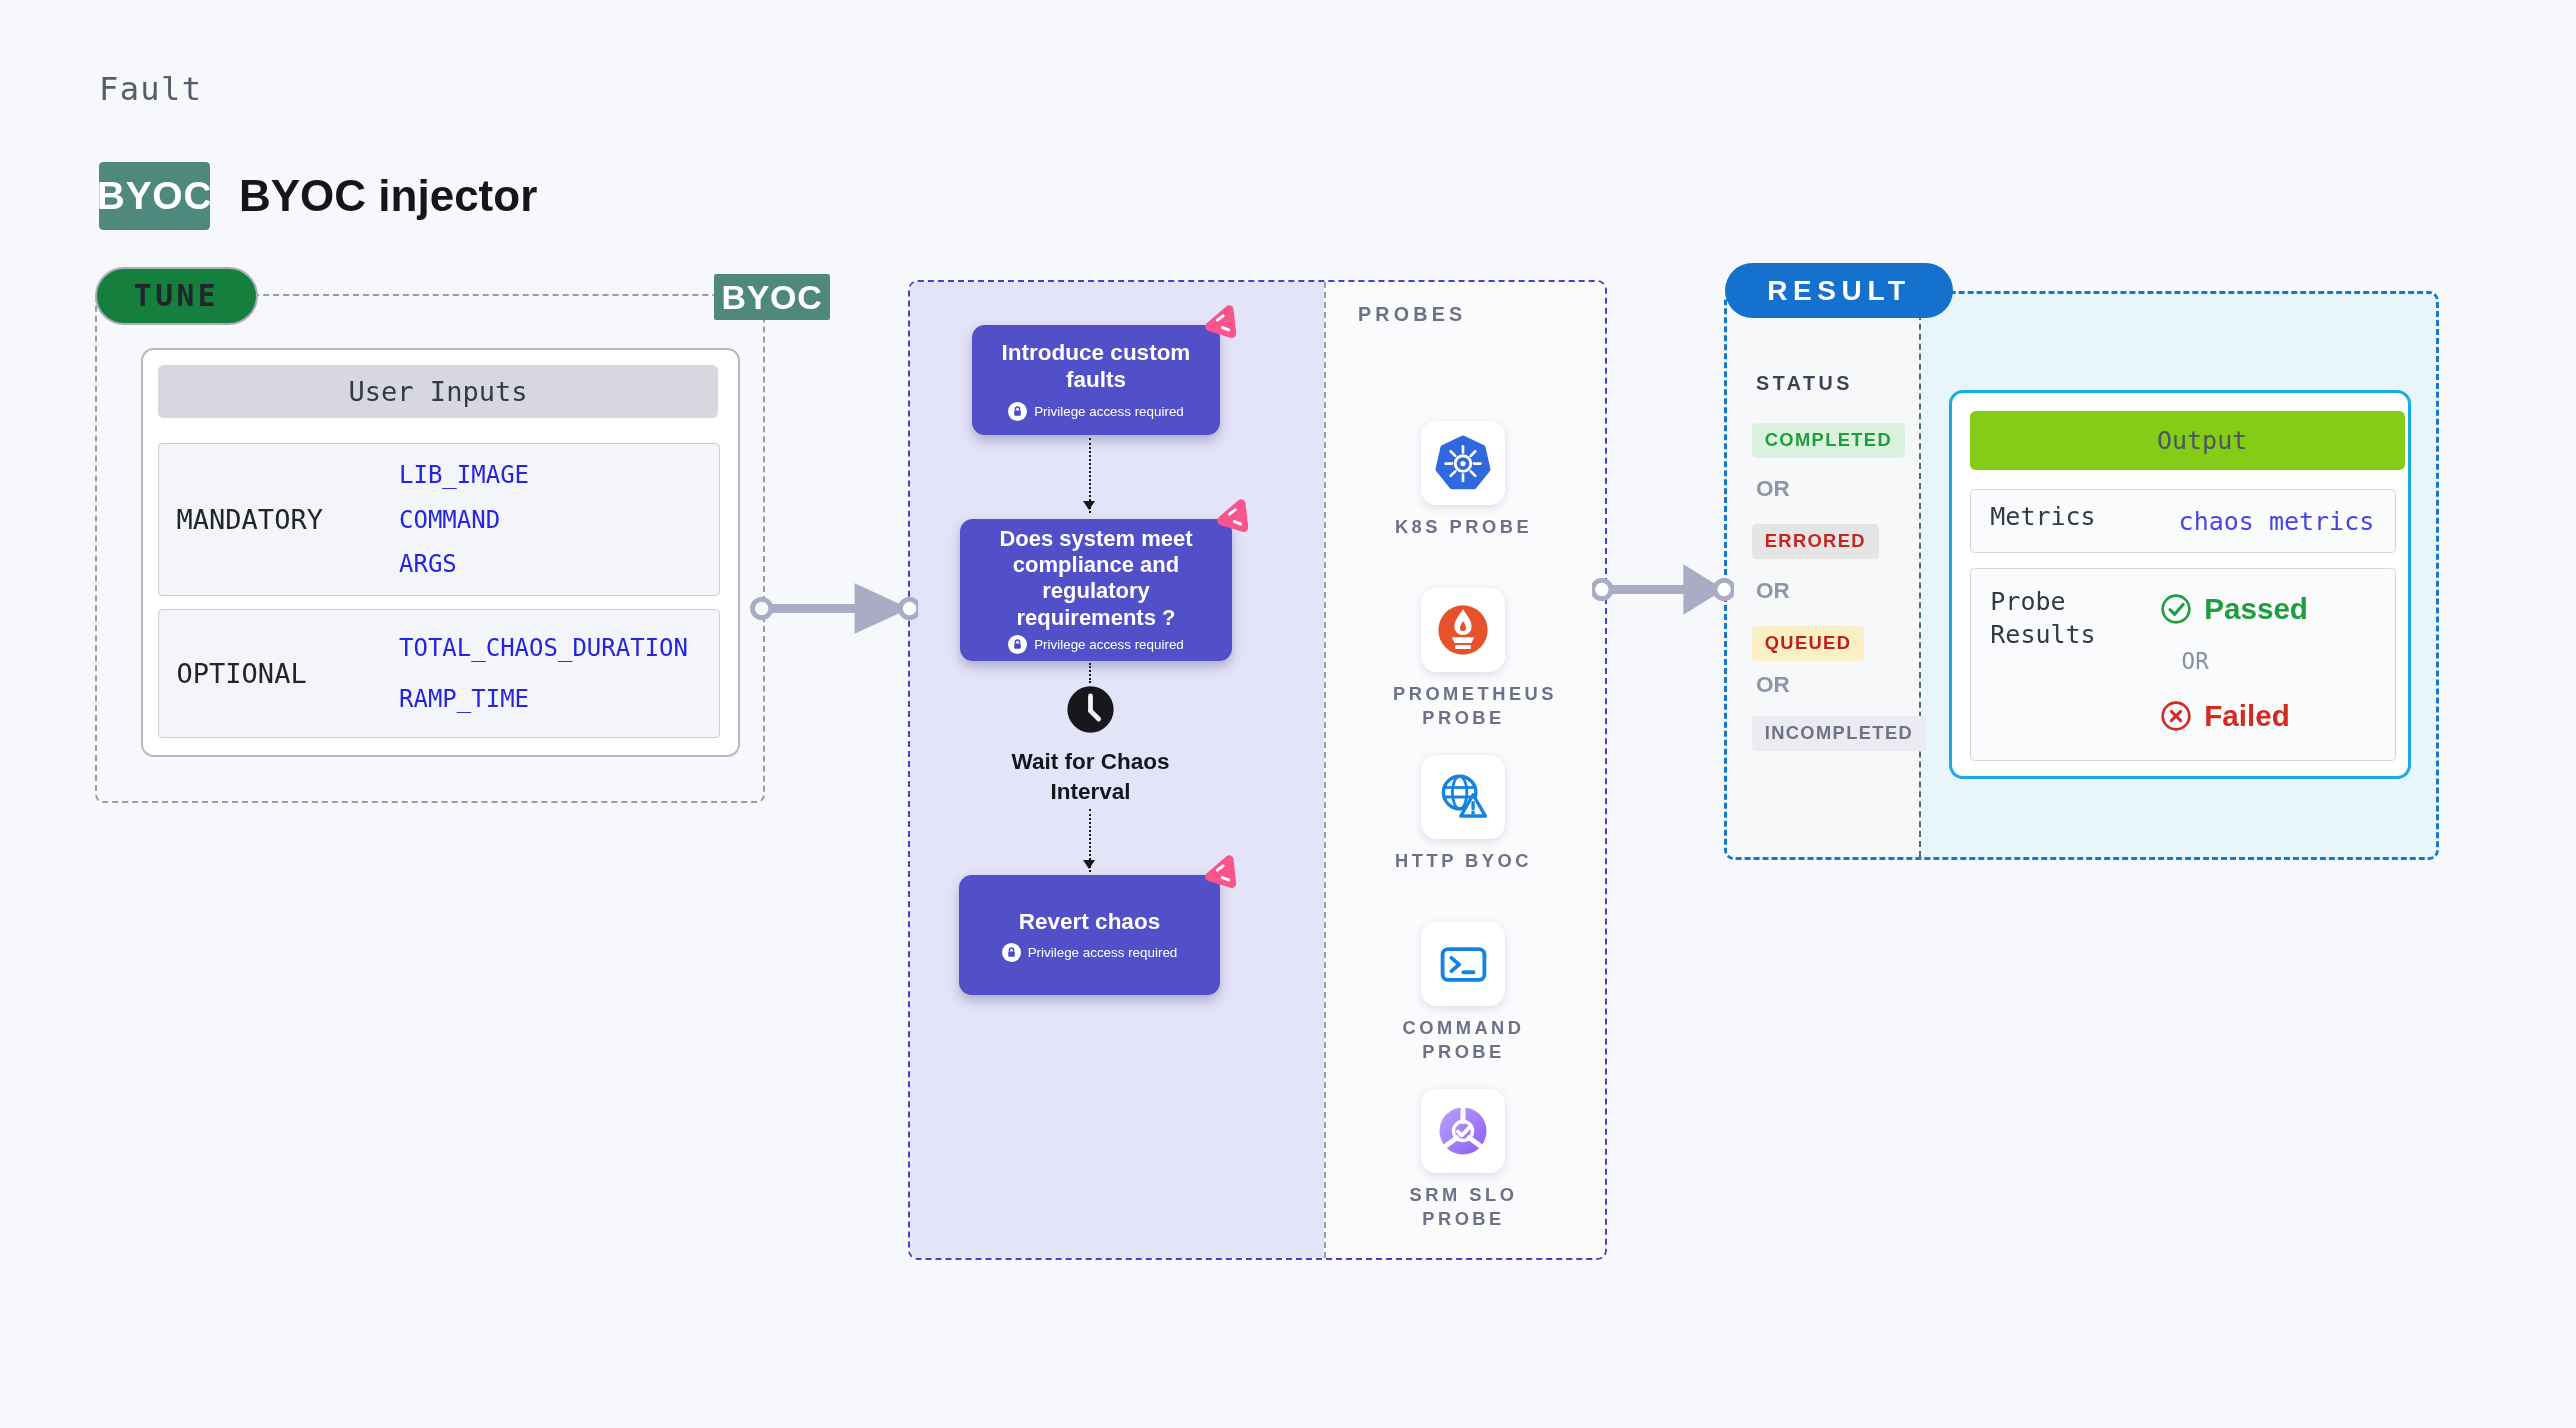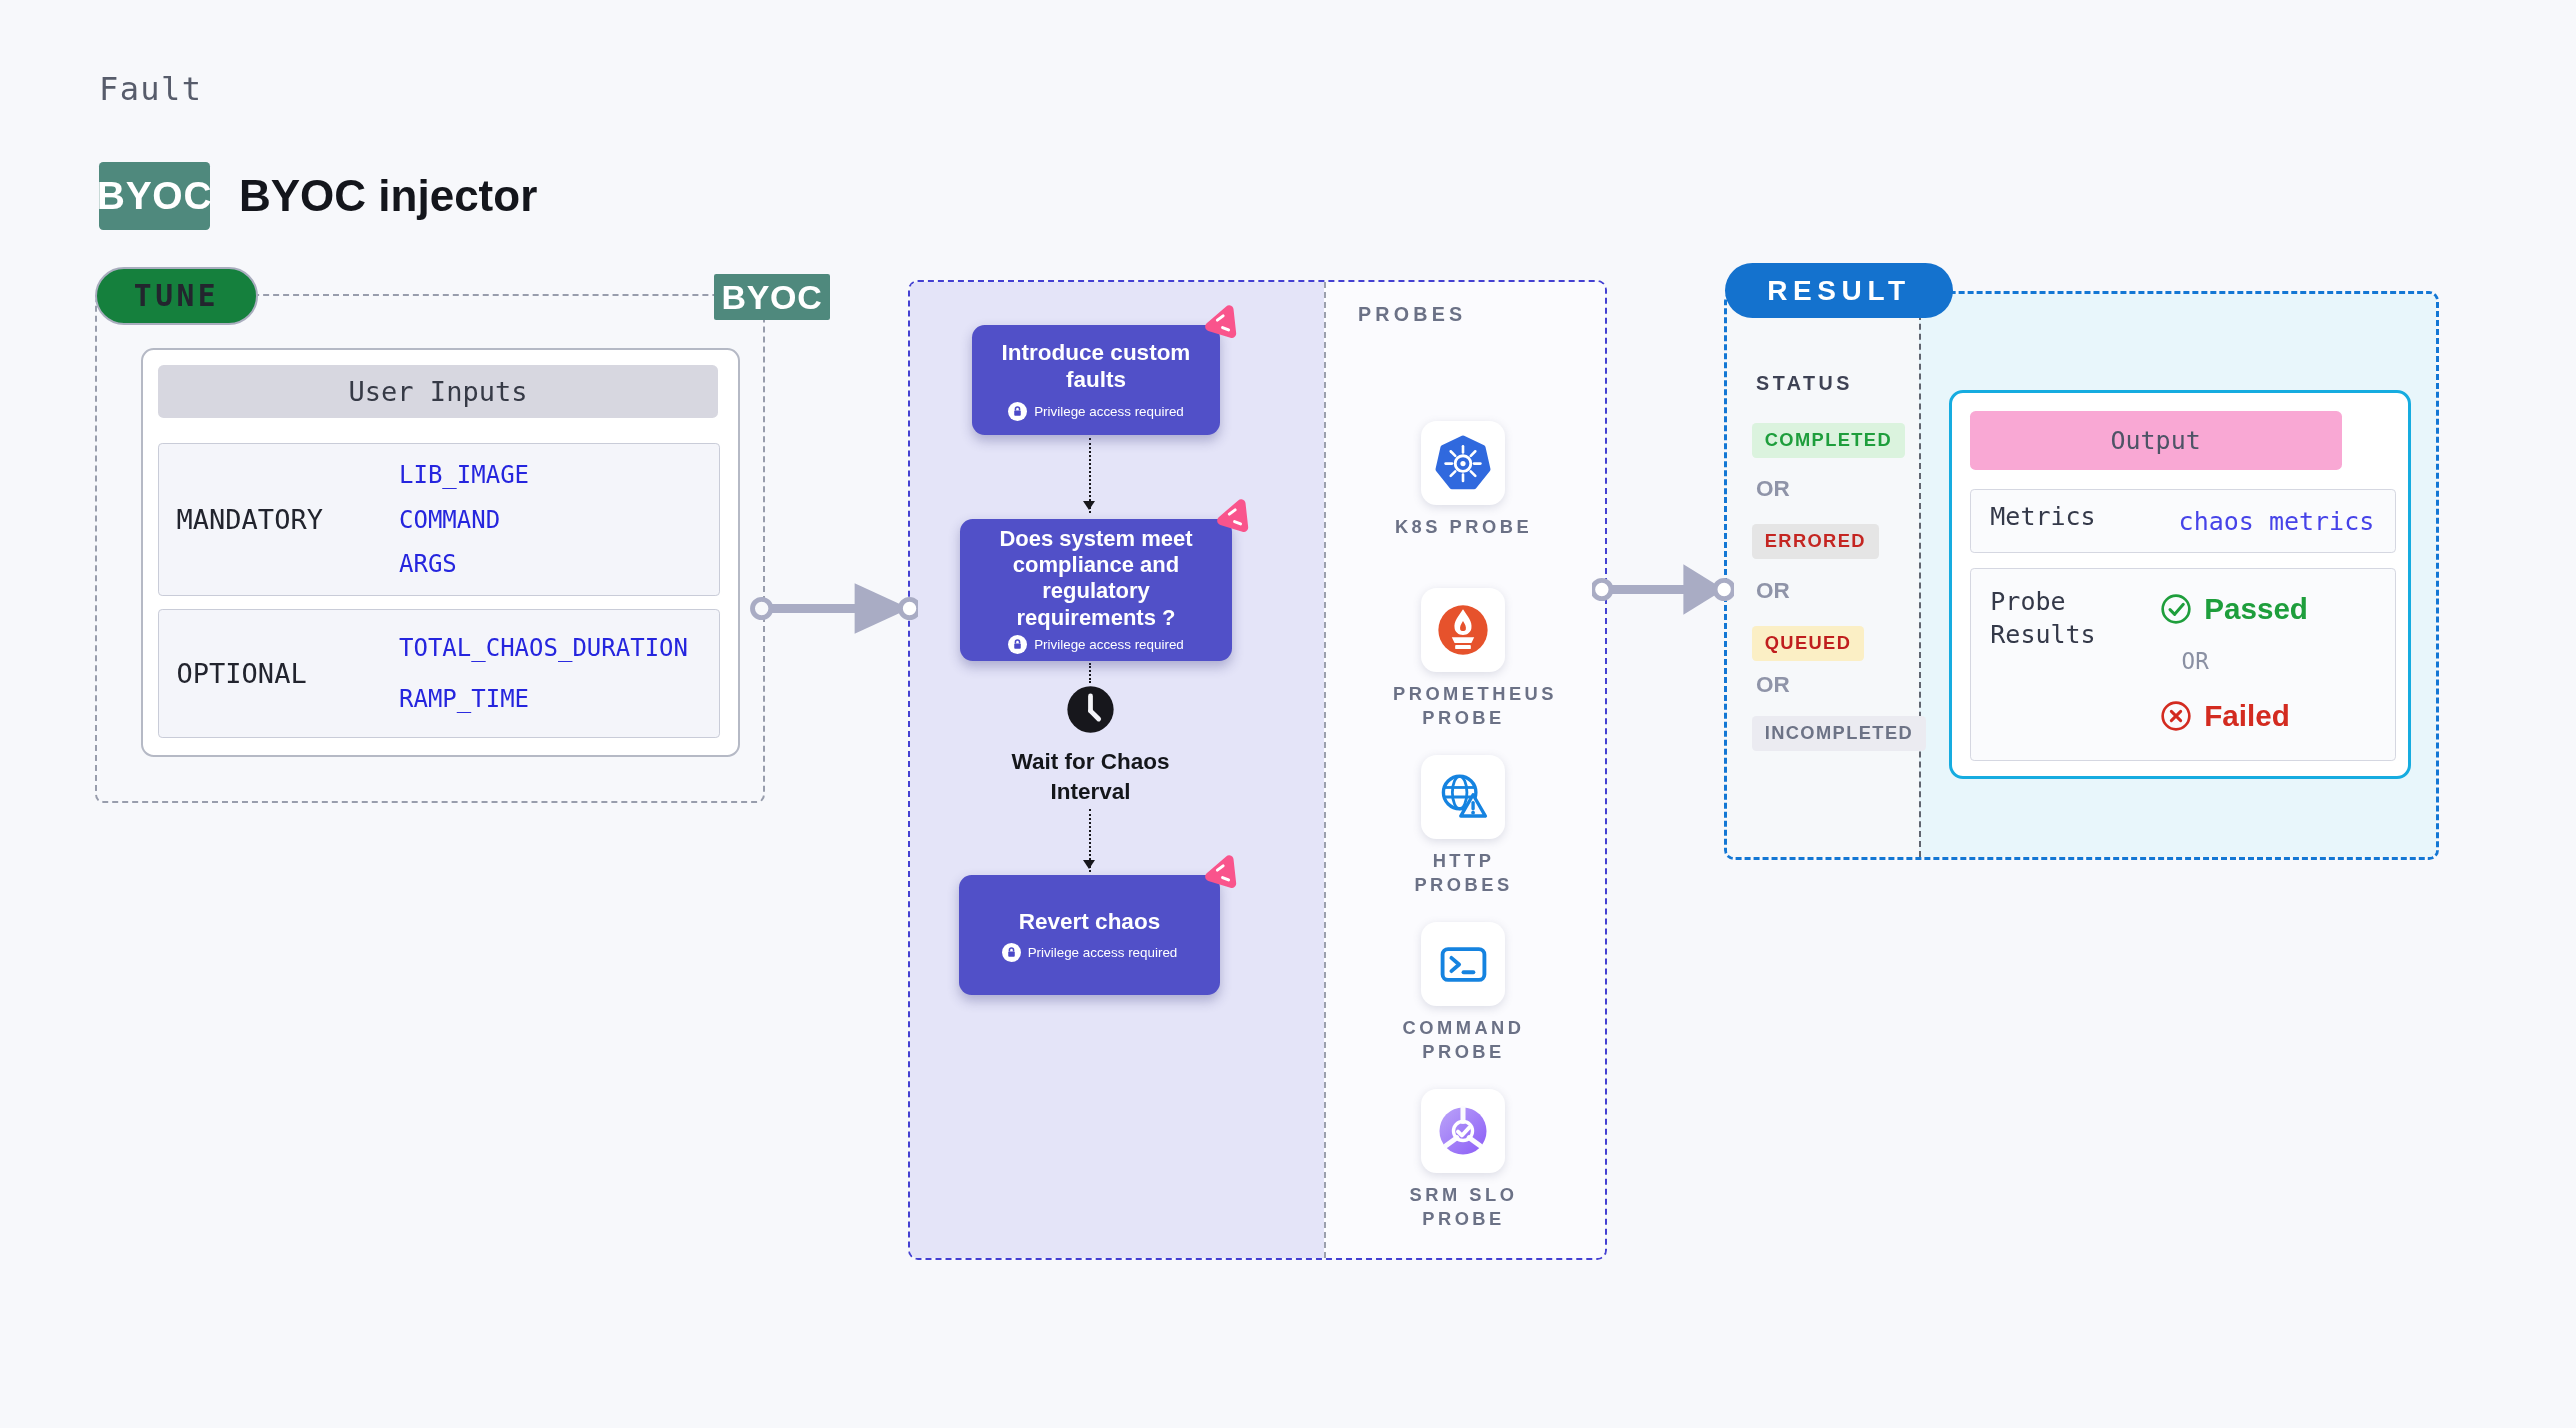--- a/index.html
+++ b/index.html
@@ -85,23 +85,23 @@
   .result-right{position:absolute;left:192px;right:0;top:0;bottom:0;background:#E8F6FB;border-left:2.1px dashed #60656F;}
   .status-heading{position:absolute;left:1756px;top:372px;font-size:19.7px;font-weight:bold;
                   letter-spacing:3.5px;color:#3E4254;z-index:4;}
   .status-slot{position:absolute;left:1752px;z-index:4;}
   .status-badge{display:inline-block;font-size:18.3px;font-weight:bold;letter-spacing:1.4px;
                 padding:6.3px 12.7px;border-radius:4.2px;}
   .status-or{position:absolute;left:1756px;font-size:22.5px;font-weight:bold;color:#8F94A8;z-index:4;}
 
   .output-box{position:absolute;left:1949px;top:390px;width:456px;height:383px;background:#fff;
               border:3.5px solid #16ACE0;border-radius:14px;z-index:4;}
-  .out-header{position:absolute;left:17.6px;top:18.3px;width:372px;height:59px;background:#f9a8d4;border-radius:5.6px;
+  .out-header{position:absolute;left:17.6px;top:18.3px;width:405px;height:59px;background:#84cc16;border-radius:5.6px;
               display:flex;align-items:center;justify-content:center;
-              font-family:"DejaVu Sans Mono","Liberation Mono",monospace;font-size:25px;color:#4E5466;}
+              font-family:"DejaVu Sans Mono","Liberation Mono",monospace;font-size:25px;color:#4E5466;padding-left:30px;}
   .out-row{position:absolute;left:17.6px;width:424px;background:#FAFBFD;border:1.4px solid #D5D7E1;border-radius:4.2px;}
   .metrics-row{top:96px;height:62px;}
   .proberes-row{top:175px;height:191px;}
   .out-label{position:absolute;left:19.7px;font-family:"DejaVu Sans Mono","Liberation Mono",monospace;
              font-size:25px;color:#343949;line-height:1.3;}
   .metrics-row .out-label{top:0;bottom:8px;display:flex;align-items:center;}
   .metrics-value{position:absolute;left:208px;top:0;bottom:0;display:flex;align-items:center;
                  font-family:"DejaVu Sans Mono","Liberation Mono",monospace;font-size:25px;color:#4643E8;}
   .proberes-row .out-label{top:17px;}
   .verdict{position:absolute;left:189px;display:flex;align-items:center;gap:12.7px;font-size:29.6px;font-weight:bold;}
@@ -273,21 +273,21 @@
     <svg width="56" height="56" viewBox="0 0 100 100">
       <circle cx="44" cy="42" r="29" fill="none" stroke="#1583E0" stroke-width="6"></circle>
       <ellipse cx="44" cy="42" rx="13" ry="29" fill="none" stroke="#1583E0" stroke-width="5"></ellipse>
       <line x1="17" y1="33" x2="71" y2="33" stroke="#1583E0" stroke-width="5"></line>
       <line x1="15" y1="50" x2="73" y2="50" stroke="#1583E0" stroke-width="5"></line>
       <path d="M68 46 L90 84 H46 Z" fill="#FBFBFE" stroke="#1583E0" stroke-width="6" stroke-linejoin="round"></path>
       <line x1="68" y1="60" x2="68" y2="71" stroke="#1583E0" stroke-width="6" stroke-linecap="round"></line>
       <circle cx="68" cy="78" r="3.4" fill="#1583E0"></circle>
     </svg>
   </div>
-  <div class="probe-label" style="top:849px">HTTP PROBES</div>
+  <div class="probe-label" style="top:849px">HTTP BYOC</div>
 
   <div class="probe-card" style="top:922px">
     <svg width="55" height="55" viewBox="0 0 100 100">
       <rect x="12" y="22" width="76" height="56" rx="10" fill="none" stroke="#1583E0" stroke-width="7"></rect>
       <path d="M28 38 L42 50 L28 62" fill="none" stroke="#1583E0" stroke-width="7" stroke-linecap="round" stroke-linejoin="round"></path>
       <line x1="50" y1="64" x2="68" y2="64" stroke="#1583E0" stroke-width="7" stroke-linecap="round"></line>
     </svg>
   </div>
   <div class="probe-label" style="top:1016px">COMMAND PROBE</div>
 

